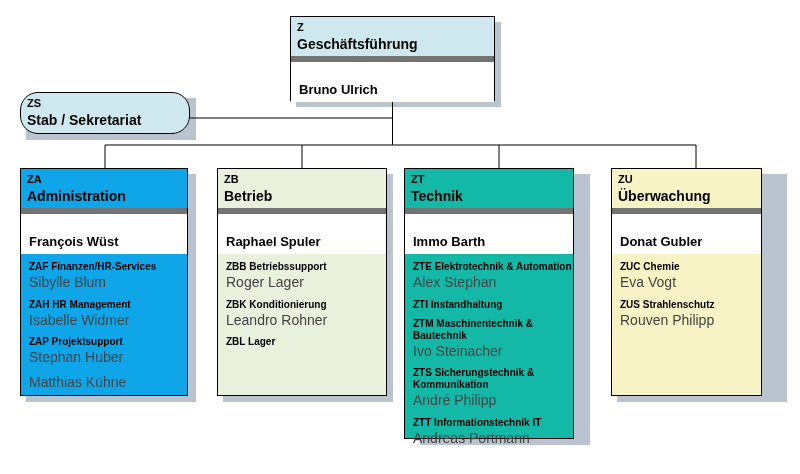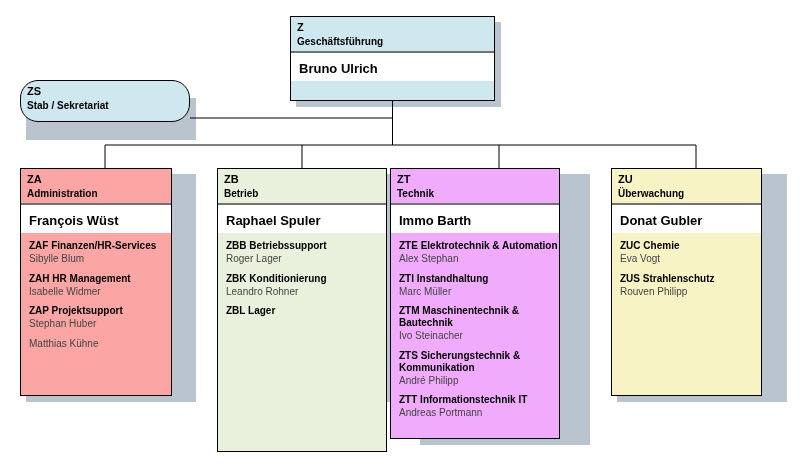--- a/index.html
+++ b/index.html
@@ -35,49 +35,49 @@
     padding: 4px 6px 3px 6px;
     line-height: 1.25;
   }
   .node-code {
     font-weight: bold;
     font-size: 11px;
     color: #000000;
   }
   .node-sub {
     font-weight: bold;
-    font-size: 10px;
+    font-size: 14px;
     color: #000000;
     margin-top: 1px;
   }
   .node-person {
-    border-top: 2px solid #737373;
+    border-top: 6px solid #737373;
     background: #ffffff;
     font-weight: bold;
     font-size: 13px;
     color: #000000;
-    padding: 8px 8px 5px 8px;
+    padding: 20px 8px 5px 8px;
   }
   .node-body {
     padding: 7px 0 8px 8px;
     background: transparent;
   }
   .unit {
     margin-bottom: 7px;
   }
   .unit:last-child { margin-bottom: 0; }
   .unit-title {
     font-size: 10px;
     font-weight: bold;
     color: #000000;
     line-height: 1.2;
   }
   .unit-title .unit-code { font-weight: bold; }
   .unit-person {
-    font-size: 10px;
+    font-size: 14px;
     color: #444444;
     line-height: 1.25;
     margin-top: 1px;
   }
   
   svg.connectors {
     position: absolute;
     left: 0; top: 0;
     width: 800px;
     height: 474px;
@@ -101,28 +101,28 @@
   <div id="nodes-layer">
       <div class="shadow" style="left: 296px; top: 22px; width: 205px; height: 85px; background: rgb(185, 196, 207);"></div>
       <div class="node" style="left: 290px; top: 16px; width: 205px; height: 85px; background: rgb(207, 232, 240); z-index: 10;">
         <div class="node-head">
           <div class="node-code">Z</div>
           <div class="node-sub">Geschäftsführung</div>
         </div>
         <div class="node-person">Bruno Ulrich</div>
       </div>
       <div class="shadow" style="left: 26px; top: 98px; width: 170px; height: 42px; background: rgb(185, 196, 207);"></div>
-      <div class="node" style="left: 20px; top: 80px; width: 170px; height: 42px; background: rgb(207, 232, 240); z-index: 11; border-radius: 18px;">
+      <div class="node" style="left: 20px; top: 92px; width: 170px; height: 42px; background: rgb(207, 232, 240); z-index: 11; border-radius: 18px;">
         <div class="node-head">
           <div class="node-code">ZS</div>
           <div class="node-sub">Stab / Sekretariat</div>
         </div>
       </div>
       <div class="shadow" style="left: 26px; top: 174px; width: 170px; height: 228px; background: rgb(185, 196, 207);"></div>
-      <div class="node" style="left: 20px; top: 168px; width: 152px; height: 228px; background: #fca5a5; z-index: 12;">
+      <div class="node" style="left: 20px; top: 168px; width: 168px; height: 228px; background: #0ea5e9; z-index: 12;">
         <div class="node-head">
           <div class="node-code">ZA</div>
           <div class="node-sub">Administration</div>
         </div>
         <div class="node-person">François Wüst</div>
         <div class="node-body">
           <div class="unit">
             <div class="unit-title"><span class="unit-code">ZAF</span> <span>Finanzen/HR-Services</span></div>
             <div class="unit-person">Sibylle Blum</div>
           </div>
@@ -133,55 +133,54 @@
           <div class="unit">
             <div class="unit-title"><span class="unit-code">ZAP</span> <span>Projektsupport</span></div>
             <div class="unit-person">Stephan Huber</div>
           </div>
           <div class="unit">
             <div class="unit-person">Matthias Kühne</div>
           </div>
         </div>
       </div>
       <div class="shadow" style="left: 223px; top: 174px; width: 170px; height: 228px; background: rgb(185, 196, 207);"></div>
-      <div class="node" style="left: 217px; top: 168px; width: 170px; height: 284px; background: rgb(233, 240, 220); z-index: 13;">
+      <div class="node" style="left: 217px; top: 168px; width: 170px; height: 228px; background: rgb(233, 240, 220); z-index: 13;">
         <div class="node-head">
           <div class="node-code">ZB</div>
           <div class="node-sub">Betrieb</div>
         </div>
         <div class="node-person">Raphael Spuler</div>
         <div class="node-body">
           <div class="unit">
             <div class="unit-title"><span class="unit-code">ZBB</span> <span>Betriebssupport</span></div>
             <div class="unit-person">Roger Lager</div>
           </div>
           <div class="unit">
             <div class="unit-title"><span class="unit-code">ZBK</span> <span>Konditionierung</span></div>
             <div class="unit-person">Leandro Rohner</div>
           </div>
           <div class="unit">
             <div class="unit-title"><span class="unit-code">ZBL</span> <span>Lager</span></div>
           </div>
         </div>
       </div>
       <div class="shadow" style="left: 420px; top: 174px; width: 170px; height: 271px; background: rgb(185, 196, 207);"></div>
-      <div class="node" style="left: 390px; top: 168px; width: 170px; height: 271px; background: #f0abfc; z-index: 14;">
+      <div class="node" style="left: 404px; top: 168px; width: 170px; height: 271px; background: #14b8a6; z-index: 14;">
         <div class="node-head">
           <div class="node-code">ZT</div>
           <div class="node-sub">Technik</div>
         </div>
         <div class="node-person">Immo Barth</div>
         <div class="node-body">
           <div class="unit">
             <div class="unit-title"><span class="unit-code">ZTE</span> <span>Elektrotechnik &amp; Automation</span></div>
             <div class="unit-person">Alex Stephan</div>
           </div>
           <div class="unit">
             <div class="unit-title"><span class="unit-code">ZTI</span> <span>Instandhaltung</span></div>
-            <div class="unit-person">Marc Müller</div>
           </div>
           <div class="unit">
             <div class="unit-title"><span class="unit-code">ZTM</span> <span>Maschinentechnik &amp; Bautechnik</span></div>
             <div class="unit-person">Ivo Steinacher</div>
           </div>
           <div class="unit">
             <div class="unit-title"><span class="unit-code">ZTS</span> <span>Sicherungstechnik &amp; Kommunikation</span></div>
             <div class="unit-person">André Philipp</div>
           </div>
           <div class="unit">

